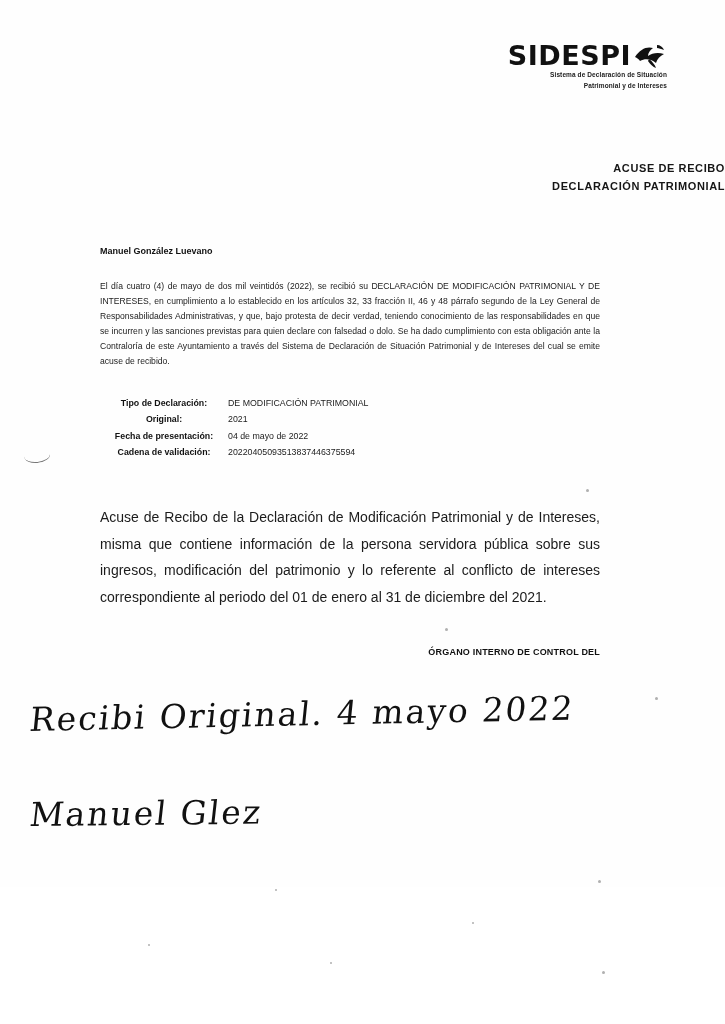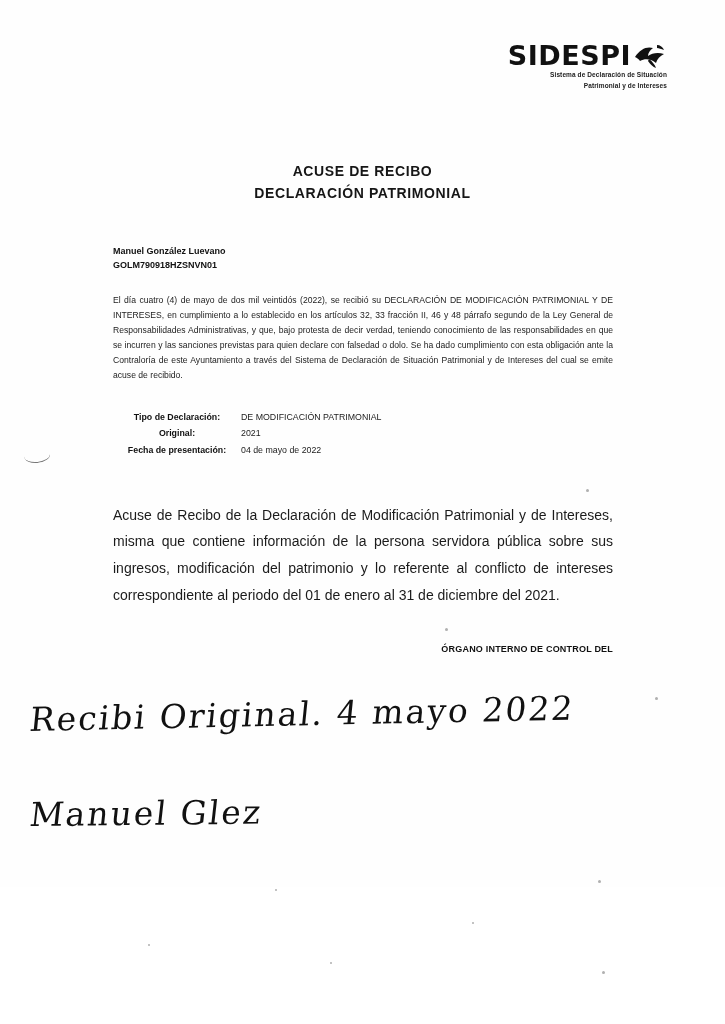--- a/index.html
+++ b/index.html
@@ -57,32 +57,32 @@
     margin-top: 2px;
     letter-spacing: 0.1px;
   }
 
   
   .doc-title {
     position: absolute;
     top: 160px;
     left: 0;
     width: 725px;
-    text-align: center;
-    font-size: 14px;
+    text-align: right;
+    font-size: 11px;
     font-weight: bold;
     letter-spacing: 0.6px;
     line-height: 1.6;
     color: #161616;
   }
 
   
   .content {
     position: absolute;
-    left: 113px;
+    left: 100px;
     top: 245px;
     width: 500px;
   }
 
   .person-name {
     font-size: 9px;
     font-weight: bold;
     line-height: 1.55;
     color: #111;
   }
@@ -203,36 +203,39 @@
   </div>
 
   <div class="doc-title">
     <div>ACUSE DE RECIBO</div>
     <div>DECLARACIÓN PATRIMONIAL</div>
   </div>
 
   <div class="content">
 
     <div class="person-name">Manuel González Luevano</div>
-    <div class="person-curp">GOLM790918HZSNVN01</div>
 
     <div class="paragraph">El día cuatro (4) de mayo de dos mil veintidós (2022), se recibió su DECLARACIÓN DE MODIFICACIÓN PATRIMONIAL Y DE INTERESES, en cumplimiento a lo establecido en los artículos 32, 33 fracción II, 46 y 48 párrafo segundo de la Ley General de Responsabilidades Administrativas, y que, bajo protesta de decir verdad, teniendo conocimiento de las responsabilidades en que se incurren y las sanciones previstas para quien declare con falsedad o dolo. Se ha dado cumplimiento con esta obligación ante la Contraloría de este Ayuntamiento a través del Sistema de Declaración de Situación Patrimonial y de Intereses del cual se emite acuse de recibido.</div>
 
     <div class="fields">
       <div class="field-row">
         <div class="field-label">Tipo de Declaración:</div>
         <div class="field-value">DE MODIFICACIÓN PATRIMONIAL</div>
       </div>
       <div class="field-row">
         <div class="field-label">Original:</div>
         <div class="field-value">2021</div>
       </div>
       <div class="field-row">
         <div class="field-label">Fecha de presentación:</div>
         <div class="field-value">04 de mayo de 2022</div>
+      </div>
+      <div class="field-row">
+        <div class="field-label">Cadena de validación:</div>
+        <div class="field-value">20220405093513837446375594</div>
       </div>
     </div>
 
     <div class="note">Acuse de Recibo de la Declaración de Modificación Patrimonial y de Intereses, misma que contiene información de la persona servidora pública sobre sus ingresos, modificación del patrimonio y lo referente al conflicto de intereses correspondiente al periodo del 01 de enero al 31 de diciembre del 2021.</div>
 
     <div class="org-line">ÓRGANO INTERNO DE CONTROL DEL</div>
   </div>
 
   <div class="handwriting">
     <div class="hw-line1">Recibi  Original.  4  mayo  2022</div>

